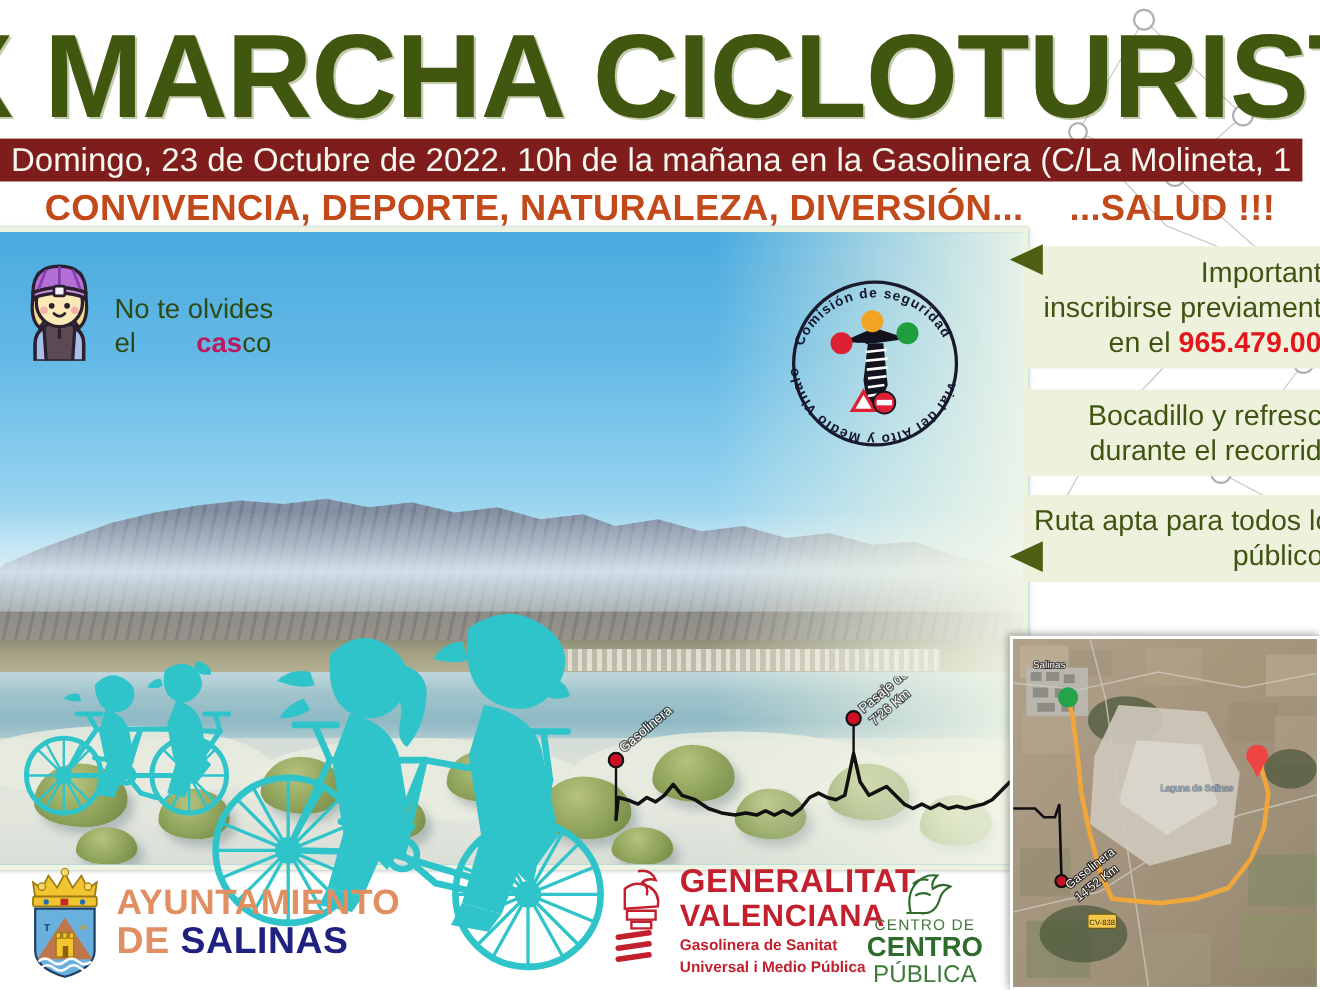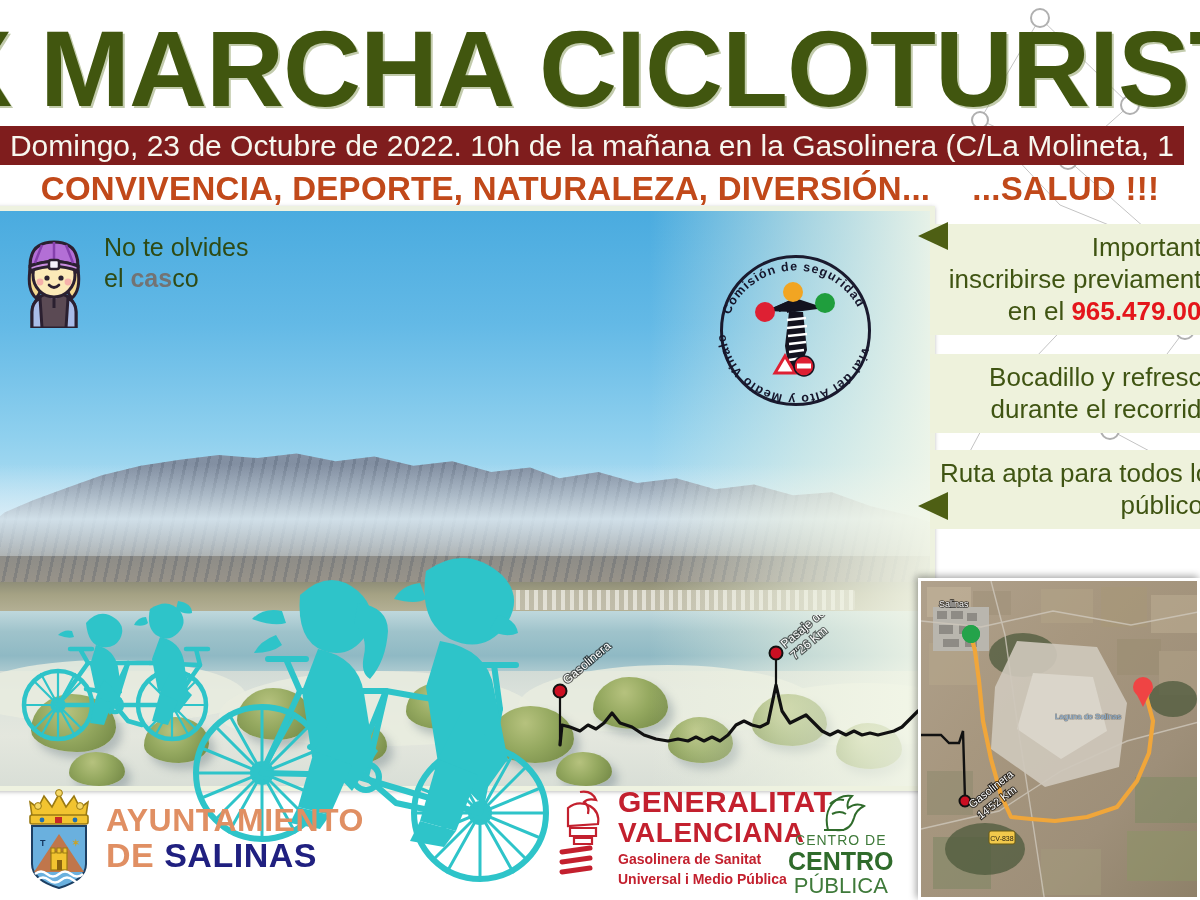--- a/index.html
+++ b/index.html
@@ -115,23 +115,23 @@
     position:absolute; border-radius:48% 52% 46% 54% / 62% 58% 42% 38%;
     background:radial-gradient(circle at 42% 30%, #b6c27e 0%, #94a85f 45%, #6e8342 100%);
     box-shadow:6px 7px 9px rgba(90,110,120,.35);
   }
   .photo-fade{
     position:absolute; right:0; top:0; width:30%; height:100%;
     background:linear-gradient(90deg, rgba(240,245,228,0) 0%, rgba(240,245,228,.55) 55%, rgba(243,247,232,.92) 100%);
   }
 
   
-  .helmet-note{ position:absolute; left:18px; top:232px; z-index:9; display:flex; align-items:flex-start; gap:14px;}
+  .helmet-note{ position:absolute; left:18px; top:232px; z-index:9; display:flex; align-items:flex-end; gap:14px;}
   .helmet-note .msg{ color:#2e4a14; font-size:25px; line-height:31px; }
-  .helmet-note .msg b{ color:#737373; }
+  .helmet-note .msg b{ color:#be185d;margin-left:48px; }
 
   
   .seal{ position:absolute; left:703px; top:238px; width:185px; height:185px; z-index:9; }
 
   
   .rpanel{ position:absolute; left:930px; top:206px; width:270px; height:320px; z-index:9; }
   .rblock{
     position:absolute; left:0; width:290px;
     background:#eef2dc;
     color:#3f5412;

